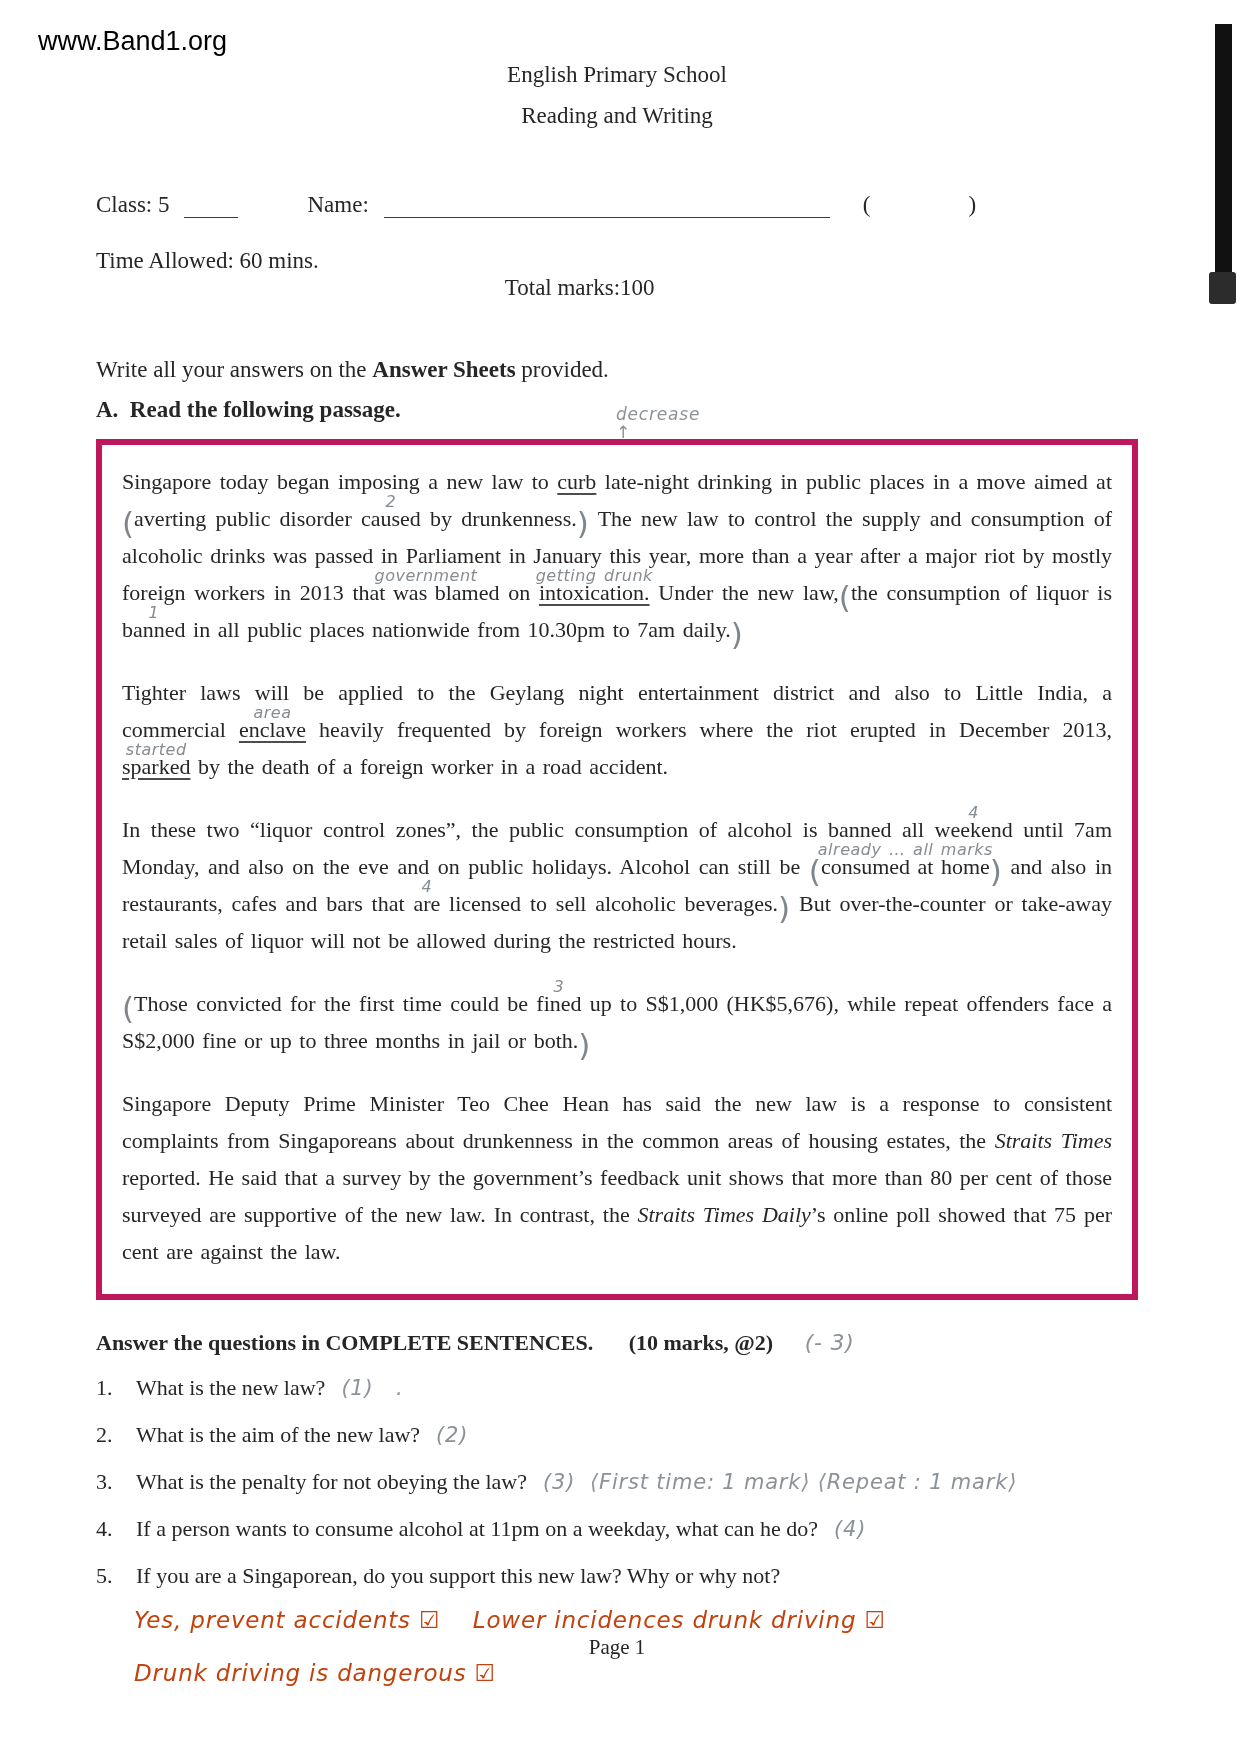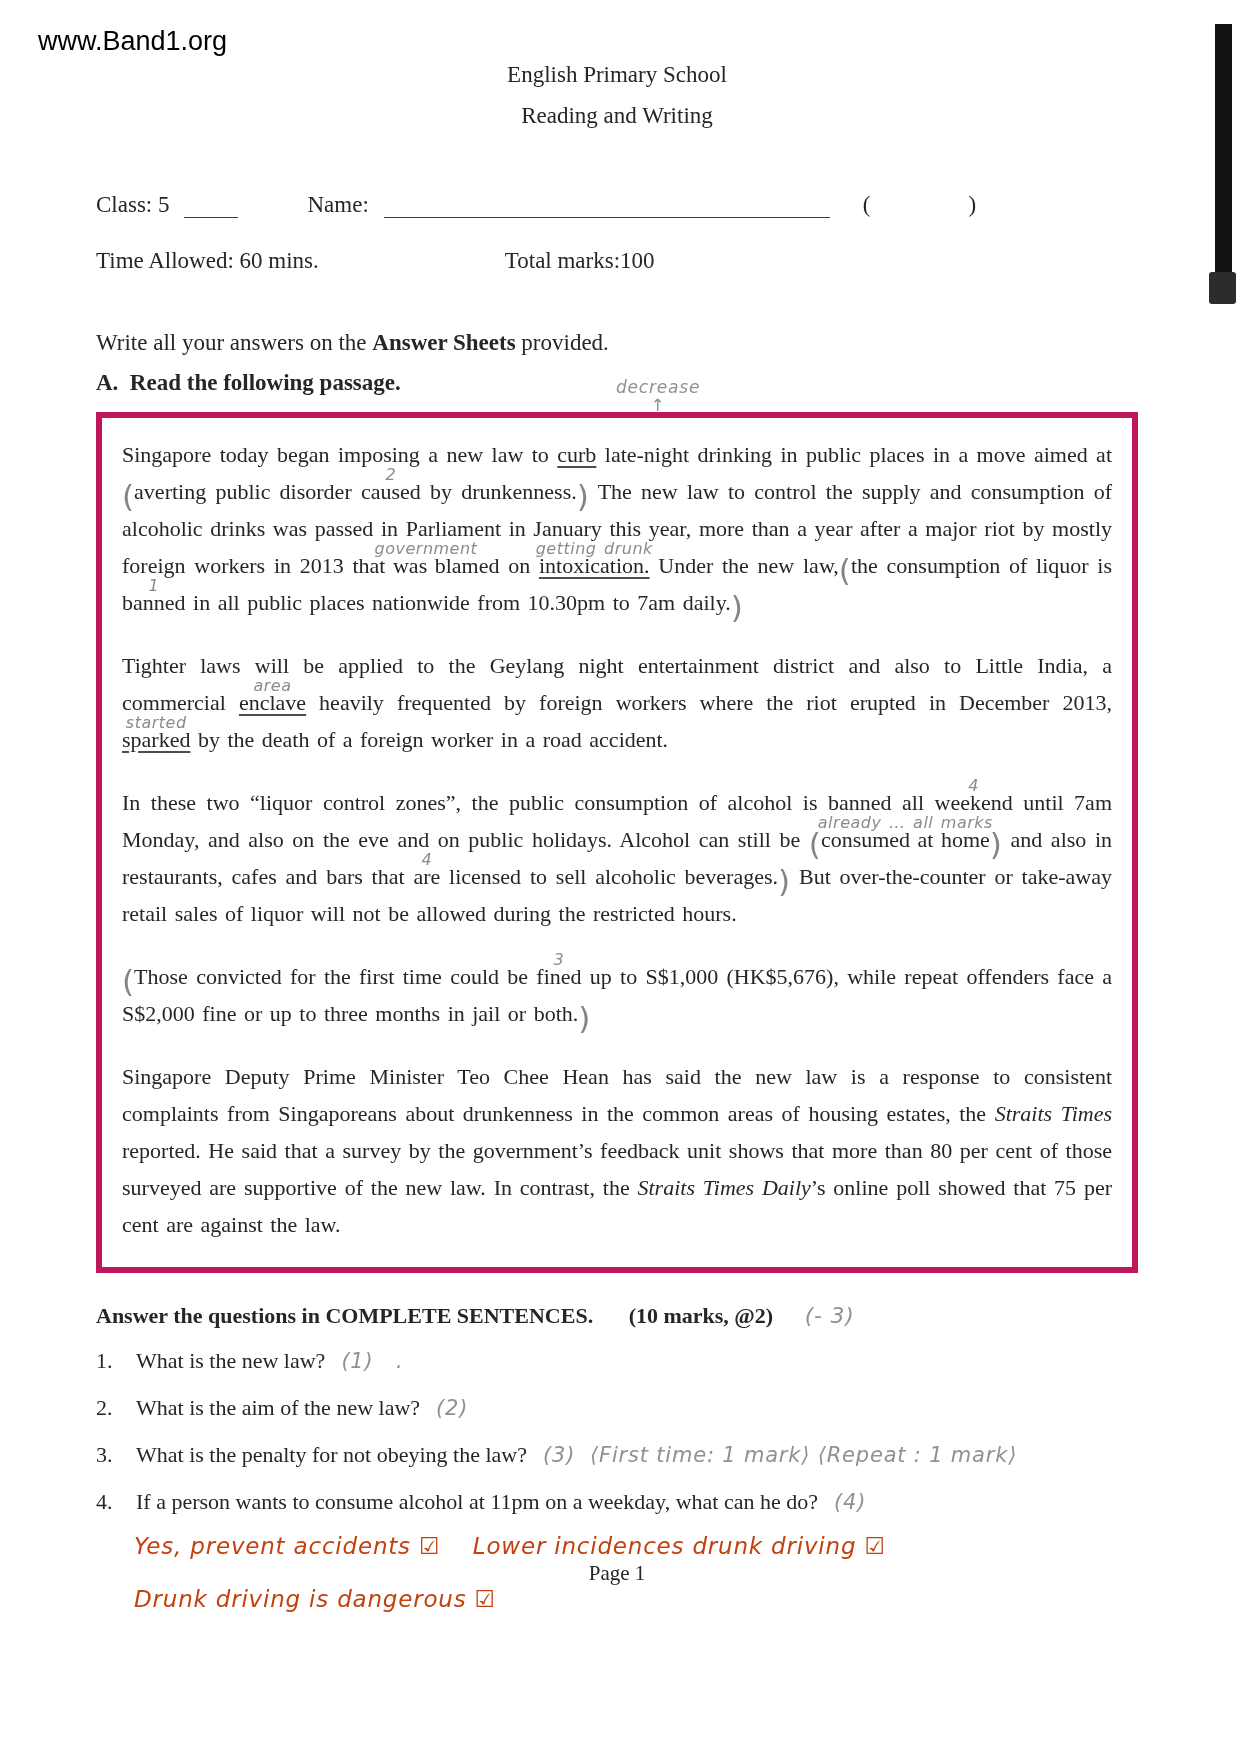--- a/index.html
+++ b/index.html
@@ -12,26 +12,26 @@
   .col{position:absolute;left:96px;top:54px;width:1042px;}
   .hdr{text-align:center;font-size:23px;line-height:41px;}
   .info-row{margin-top:56px;font-size:23px;display:flex;align-items:flex-end;gap:11px;}
   .fill-line{display:inline-block;border-bottom:1.6px solid #3a3a3a;height:24px;}
   .fill-short{width:54px;margin-left:4px;}
   .name-lab{margin-left:58px;}
   .fill-long{width:446px;margin-left:4px;}
   .paren{margin-left:22px;}
   .paren-gap{display:inline-block;width:76px;}
   .info-row2{margin-top:30px;font-size:23px;display:flex;}
-  .total{margin-left:186px;}
+  .total{margin-left:186px;margin-top:27px;}
   .instr{margin-top:56px;font-size:23px;}
   .secA{margin-top:14px;font-size:23px;position:relative;}
   .secA b{white-space:pre-wrap;}
   .decrease-note{position:absolute;left:520px;top:8px;font-size:17px;line-height:18px;
-        white-space:pre-line;text-align:center;font-style:italic;}
+        white-space:pre-line;text-align:left;font-style:italic;}
   .pbox{margin-top:16px;border:6px solid #be185d;padding:18px 20px 24px 20px;}
   .para{margin:0 0 26px 0;font-size:22px;line-height:37px;text-align:justify;word-spacing:2px;}
   .para:last-child{margin-bottom:0;}
   .u{text-decoration:underline;text-decoration-color:#4d4d4d;text-underline-offset:4px;
      text-decoration-thickness:1.5px;}
   .it{font-style:italic;}
   .hw{font-family:"DejaVu Sans",sans-serif;color:#7e868c;}
   .big{font-size:31px;line-height:0;vertical-align:-8px;}
   .rel{position:relative;display:inline-block;}
   .note{position:absolute;left:50%;bottom:calc(100% - 9px);transform:translateX(-50%);
@@ -100,20 +100,21 @@
       <b>Answer the questions in COMPLETE SENTENCES.</b>
       <b class="q-marks">(10 marks, @2)</b>
       <span class="hwtext q-head-hw">(- 3)</span>
     </div>
 
     <div>
         <div class="q-row"><span class="q-num">1.</span><span>What is the new law?</span><span class="q-hw hwtext">(1)   .</span></div>
         <div class="q-row"><span class="q-num">2.</span><span>What is the aim of the new law?</span><span class="q-hw hwtext">(2)</span></div>
         <div class="q-row"><span class="q-num">3.</span><span>What is the penalty for not obeying the law?</span><span class="q-hw hwtext">(3)  ⟨First time: 1 mark⟩ ⟨Repeat : 1 mark⟩</span></div>
         <div class="q-row"><span class="q-num">4.</span><span>If a person wants to consume alcohol at 11pm on a weekday, what can he do?</span><span class="q-hw hwtext">(4)</span></div>
+        <div class="q-row"><span class="q-num">5.</span><span>If you are a Singaporean, do you support this new law? Why or why not?</span><span class="q-hw hwtext"></span></div>
       </div>
 
     <div class="ans hwtext">Yes, prevent accidents ☑    Lower incidences drunk driving ☑</div>
     <div class="pagefoot">Page 1</div>
     <div class="ans hwtext" style="margin-top:0;">Drunk driving is dangerous ☑</div>
 
   </div>
 </div>
 
 </body></html>

